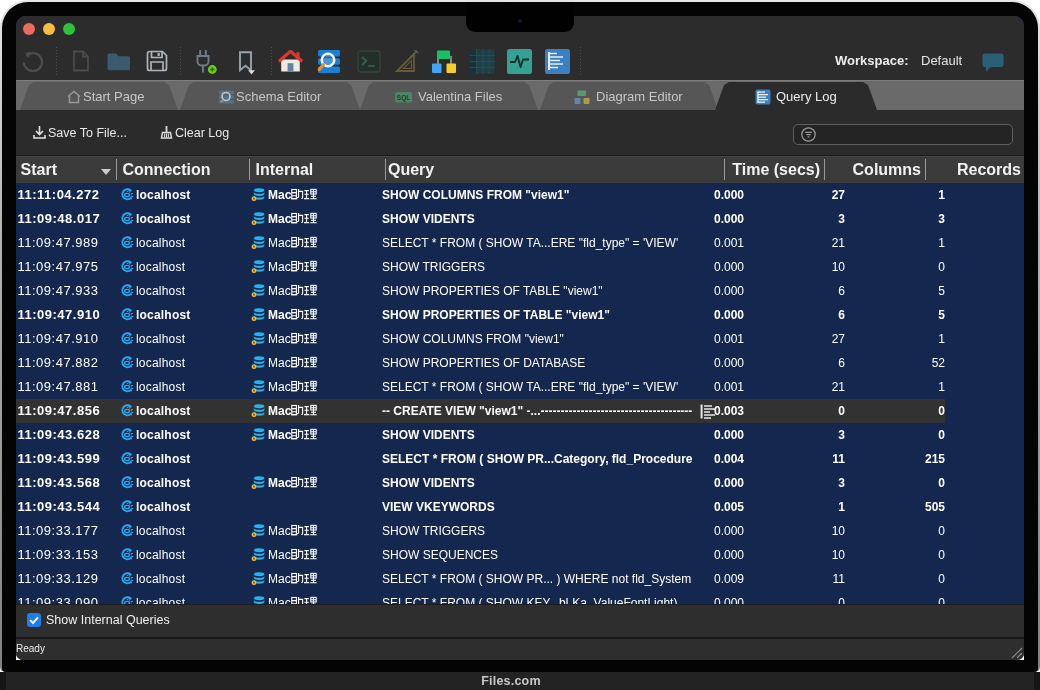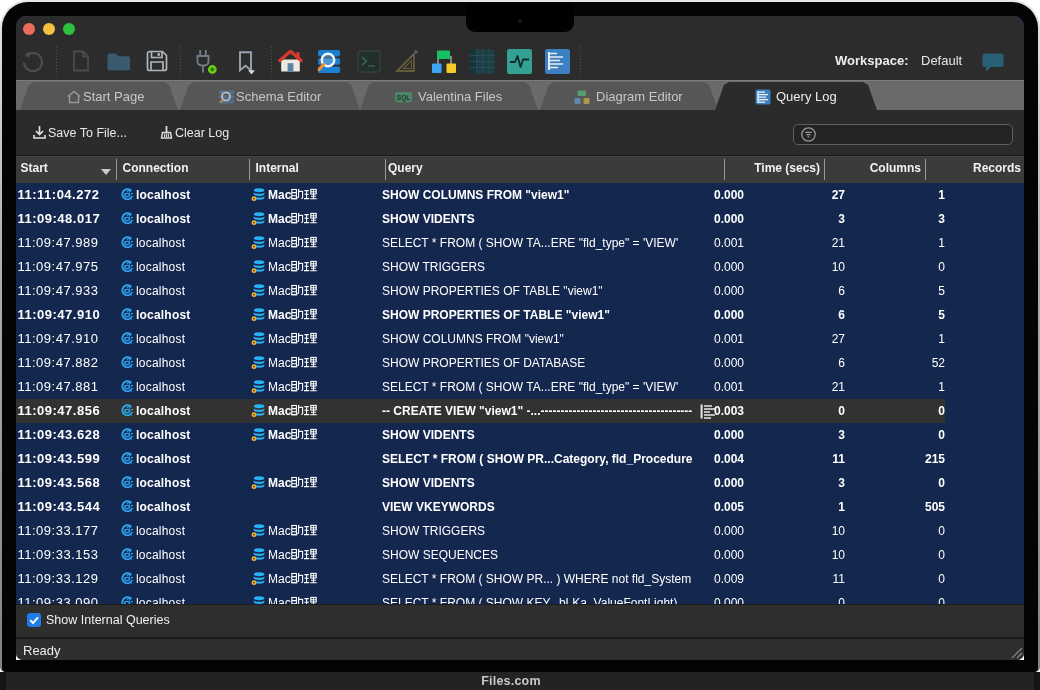--- a/index.html
+++ b/index.html
@@ -27,21 +27,21 @@
 .tabbg{position:absolute;inset:0;background:#565656;clip-path:polygon(0 100%,9px 3px,14px 0,calc(100% - 14px) 0,calc(100% - 9px) 3px,100% 100%)}
 .tab.act .tabbg{background:#2b2b2b}
 .tab.act{color:#ececec}
 .tlab{position:absolute;top:7px;white-space:nowrap}
 
 #tb2{position:absolute;left:0;top:94px;width:1008px;height:45px;background:#2b2b2b}
 .btxt{position:absolute;top:16px;font-size:12.5px;color:#e8e8e8}
 #sbox{position:absolute;left:777px;top:14px;width:220px;height:21px;border:1px solid #5f5f5f;border-radius:5px;background:#242424}
 
 #hdr{position:absolute;left:0;top:139px;width:1008px;height:27.5px;background:#3b3b3b;border-top:1px solid #191919;box-shadow:inset 0 1px 0 #474747}
-.h{position:absolute;top:5px;font-size:12px;font-weight:700;color:#f2f2f2}
+.h{position:absolute;top:5px;font-size:16px;font-weight:700;color:#f2f2f2}
 .hr{text-align:right}
 .hsep{position:absolute;top:3px;height:21px;width:1px;background:#9a9a9a}
 
 #tbl{position:absolute;left:0;top:166.5px;width:1008px;height:421.5px;background:#14274f;overflow:hidden}
 .row{position:absolute;left:0;width:929px;height:24px;font-size:12px;color:#fff}
 .row.b{font-weight:700}
 .row.g{background:#323232}
 .cell{position:absolute;top:5px;white-space:nowrap}
 .c1{left:1.5px;font-size:13px;letter-spacing:0.5px;top:4.5px}
 .c2{left:120px;letter-spacing:0.2px}
@@ -615,17 +615,17 @@
       </div>
     </div>
 <div id="pnl">
 <svg style="position:absolute;left:11px;top:8px" width="14" height="14" viewBox="0 0 14 14">
         <rect x="0" y="0" width="14" height="14" rx="3" fill="#1f7ce8"></rect>
         <path d="M3.2 7.2 L6 10 L11 4.4" fill="none" stroke="#fff" stroke-width="1.9"></path>
       </svg>
 <div style="position:absolute;left:30px;top:8px;font-size:12.5px;color:#f0f0f0">Show Internal Queries</div>
 </div>
 <div id="stat">
-      <div style="position:absolute;left:7px;top:4px;font-size:13px;color:#ececec">Ready</div>
+      <div style="position:absolute;left:0;top:4px;font-size:10px;color:#ececec">Ready</div>
       <svg style="position:absolute;right:1px;bottom:1px" width="12" height="12" viewBox="0 0 12 12">
         <path d="M1 11 L11 1 M6 11 L11 6" stroke="#8a8a8a" stroke-width="1.2" fill="none"></path>
       </svg>
     </div>
 </div>
 </body></html>

